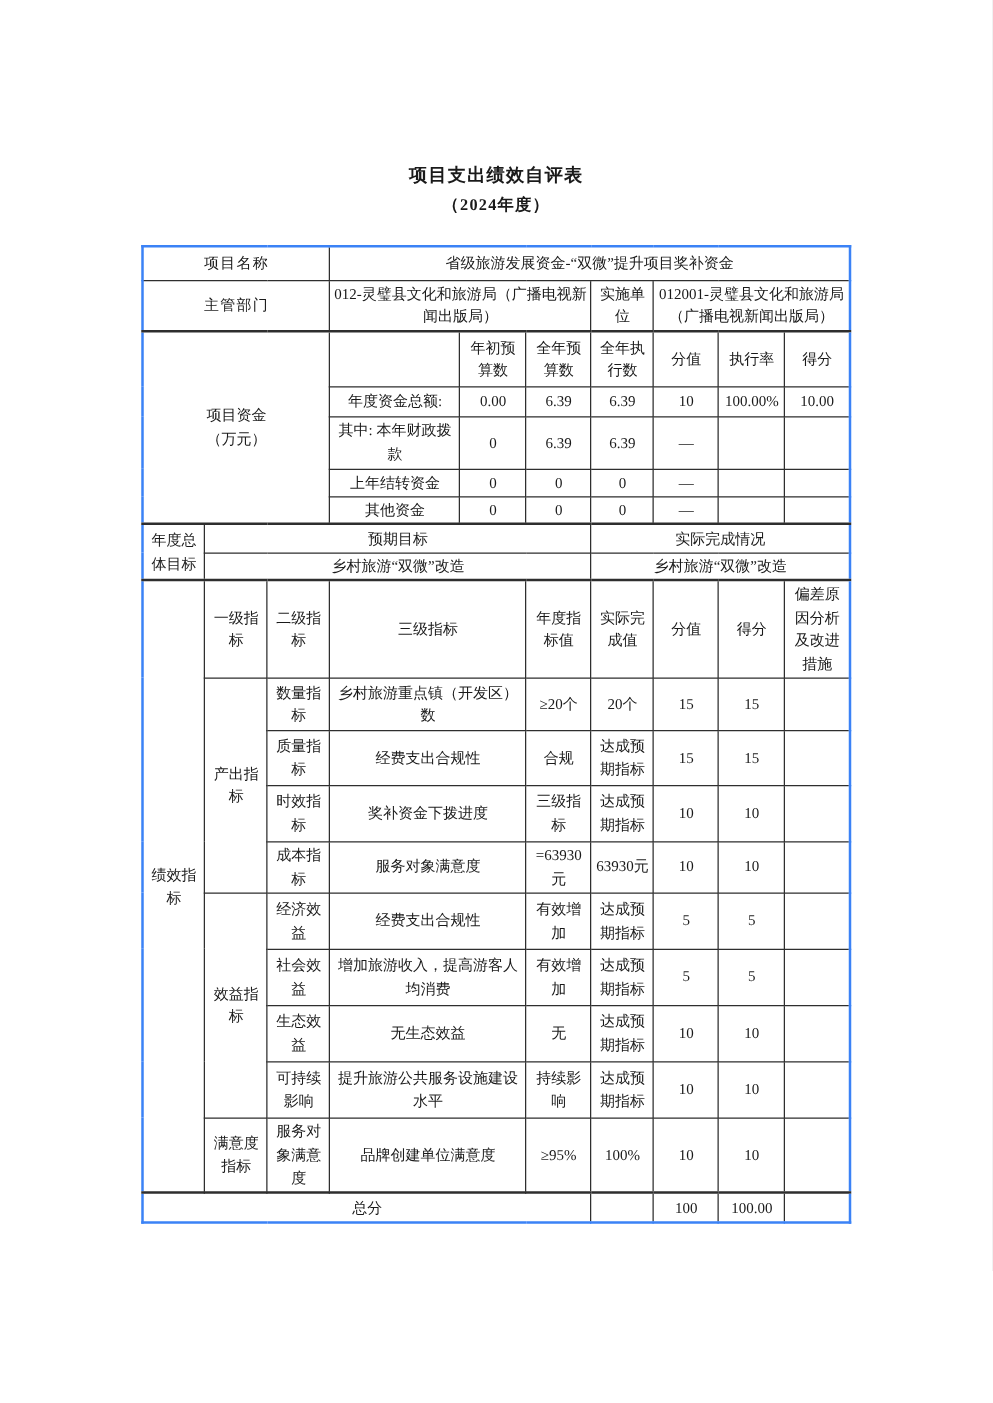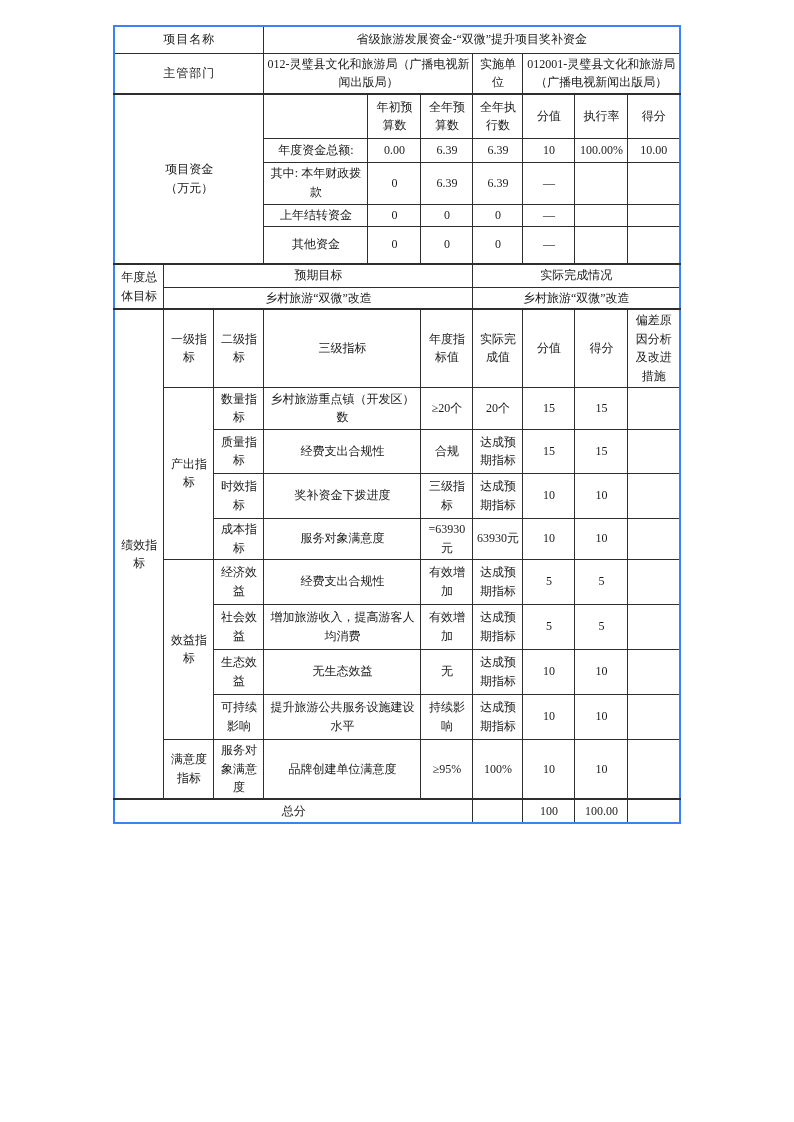--- a/index.html
+++ b/index.html
@@ -46,20 +46,22 @@
     overflow:hidden;
   }
   tr.thick-top td{border-top-width:2px;}
   td.left{text-align:left;margin-top:36px;}
   td.lbl{letter-spacing:1px;}
 </style>
 </head>
 <body>
 
 <div class="page">
+  <div class="title">项目支出绩效自评表</div>
+  <div class="subtitle">（2024年度）</div>
 
   <table class="main">
     <colgroup>
       <col style="width:50px">
         <col style="width:50px">
         <col style="width:50px">
       <col style="width:104px">
         <col style="width:53px">
         <col style="width:52px">
       <col style="width:50px">
@@ -118,21 +120,21 @@
     <tr style="height:22px">
       <td>上年结转资金</td>
       <td>0</td>
       <td>0</td>
       <td>0</td>
       <td>—</td>
       <td></td>
       <td></td>
     </tr>
 
-    <tr style="height:38px">
+    <tr style="height:22px">
       <td class="left">其他资金</td>
       <td>0</td>
       <td>0</td>
       <td>0</td>
       <td>—</td>
       <td></td>
       <td></td>
     </tr>
 
     <tr style="height:23px" class="thick-top">

